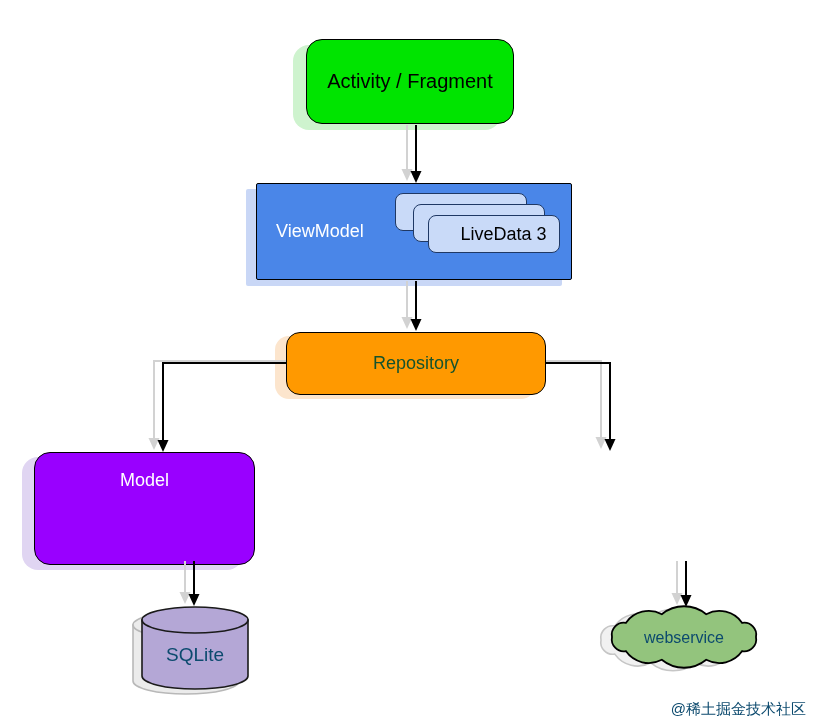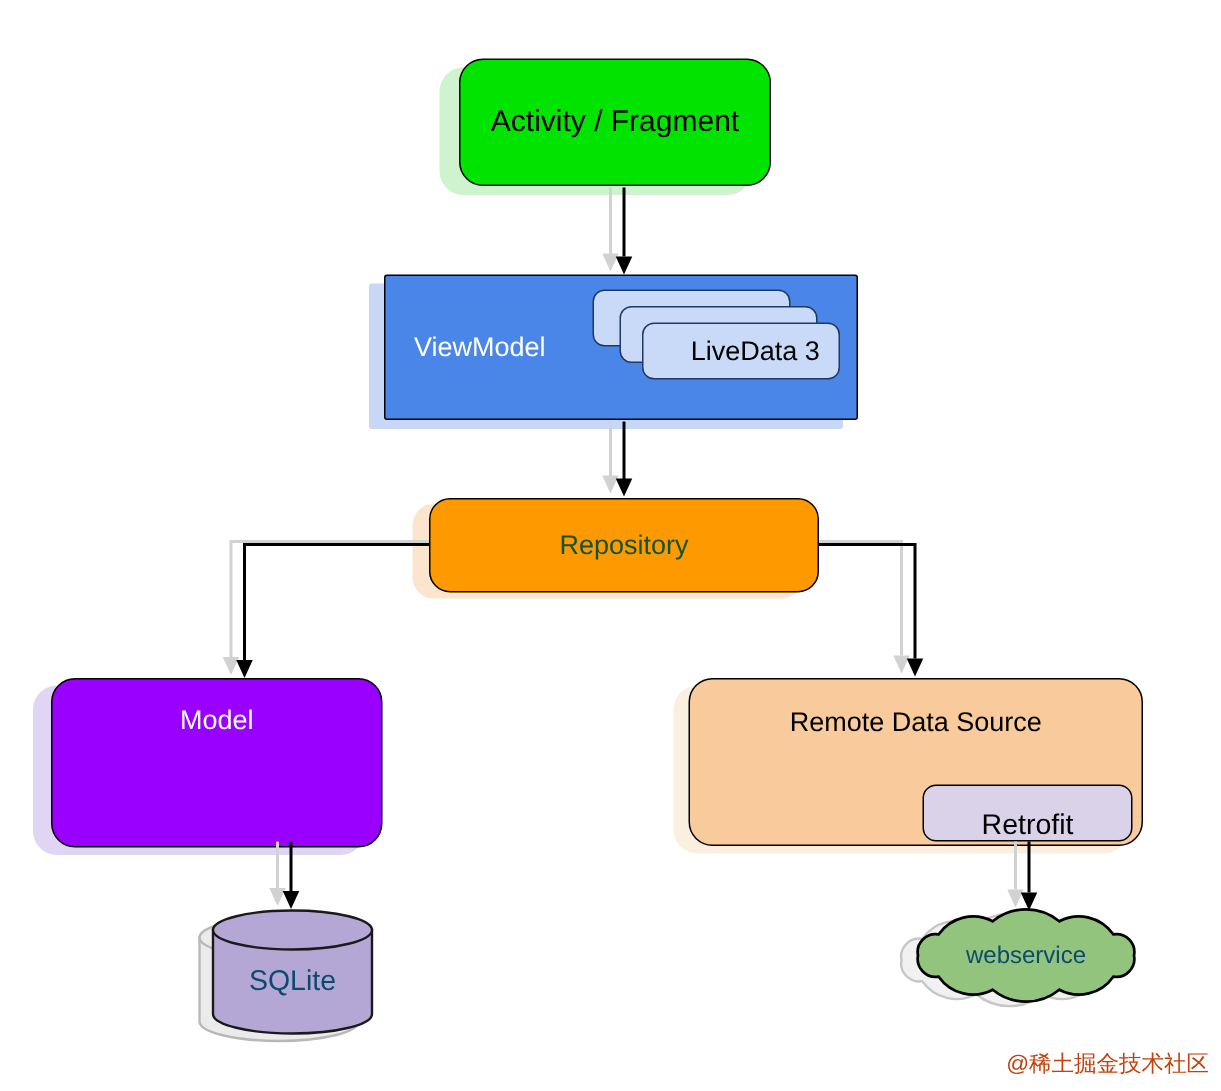--- a/index.html
+++ b/index.html
@@ -37,21 +37,21 @@
   .sub-box{position:absolute;box-sizing:border-box;background:#d9d2e9;border:1.6px solid #000;
             border-radius:9px;display:flex;align-items:center;justify-content:center;color:#000;}
   .room{left:72px;top:70px;width:180px;height:38px;font-size:19px;}
   .retrofit{left:155px;top:70px;width:140px;height:38px;font-size:19px;}
   
   .overlay{position:absolute;left:0;top:0;z-index:5;pointer-events:none;}
   
   .shape-label{position:absolute;z-index:6;text-align:center;color:#0c4a6e;}
   .sqlite-label{left:142px;top:644px;width:106px;font-size:19px;}
   .webservice-label{left:612px;top:629px;width:144px;font-size:16px;}
-  .watermark{position:absolute;right:8px;top:700px;font-size:15px;color:#c2410c;z-index:7;}
+  .watermark{position:absolute;right:8px;top:700px;font-size:15px;color:#0c4a6e;z-index:7;}
 </style>
 </head>
 <body>
 
 <div class="canvas">
 
   <div class="box activity">
     <span class="lbl">Activity / Fragment</span>
   </div>
 
@@ -65,26 +65,20 @@
   </div>
 
   <div class="box repository">
     <span class="lbl">Repository</span>
   </div>
 
   <div class="box model">
     <span class="lbl">Model</span>
   </div>
 
-  <div class="box remote">
-    <span class="lbl">Remote Data Source</span>
-    <div class="sub-box retrofit">
-      <span class="lbl">Retrofit</span>
-    </div>
-  </div>
 
   <svg class="overlay" width="814" height="727" viewBox="0 0 814 727">
 
     <g stroke="#d2d2d2" stroke-width="2" fill="none">
       <line x1="407" y1="125" x2="407" y2="170"></line>
       <line x1="407" y1="281" x2="407" y2="318"></line>
       <polyline points="286,361 154,361 154,438"></polyline>
       <polyline points="546,361 601,361 601,437"></polyline>
       <line x1="185" y1="561" x2="185" y2="592"></line>
       <line x1="677" y1="561" x2="677" y2="593"></line>

